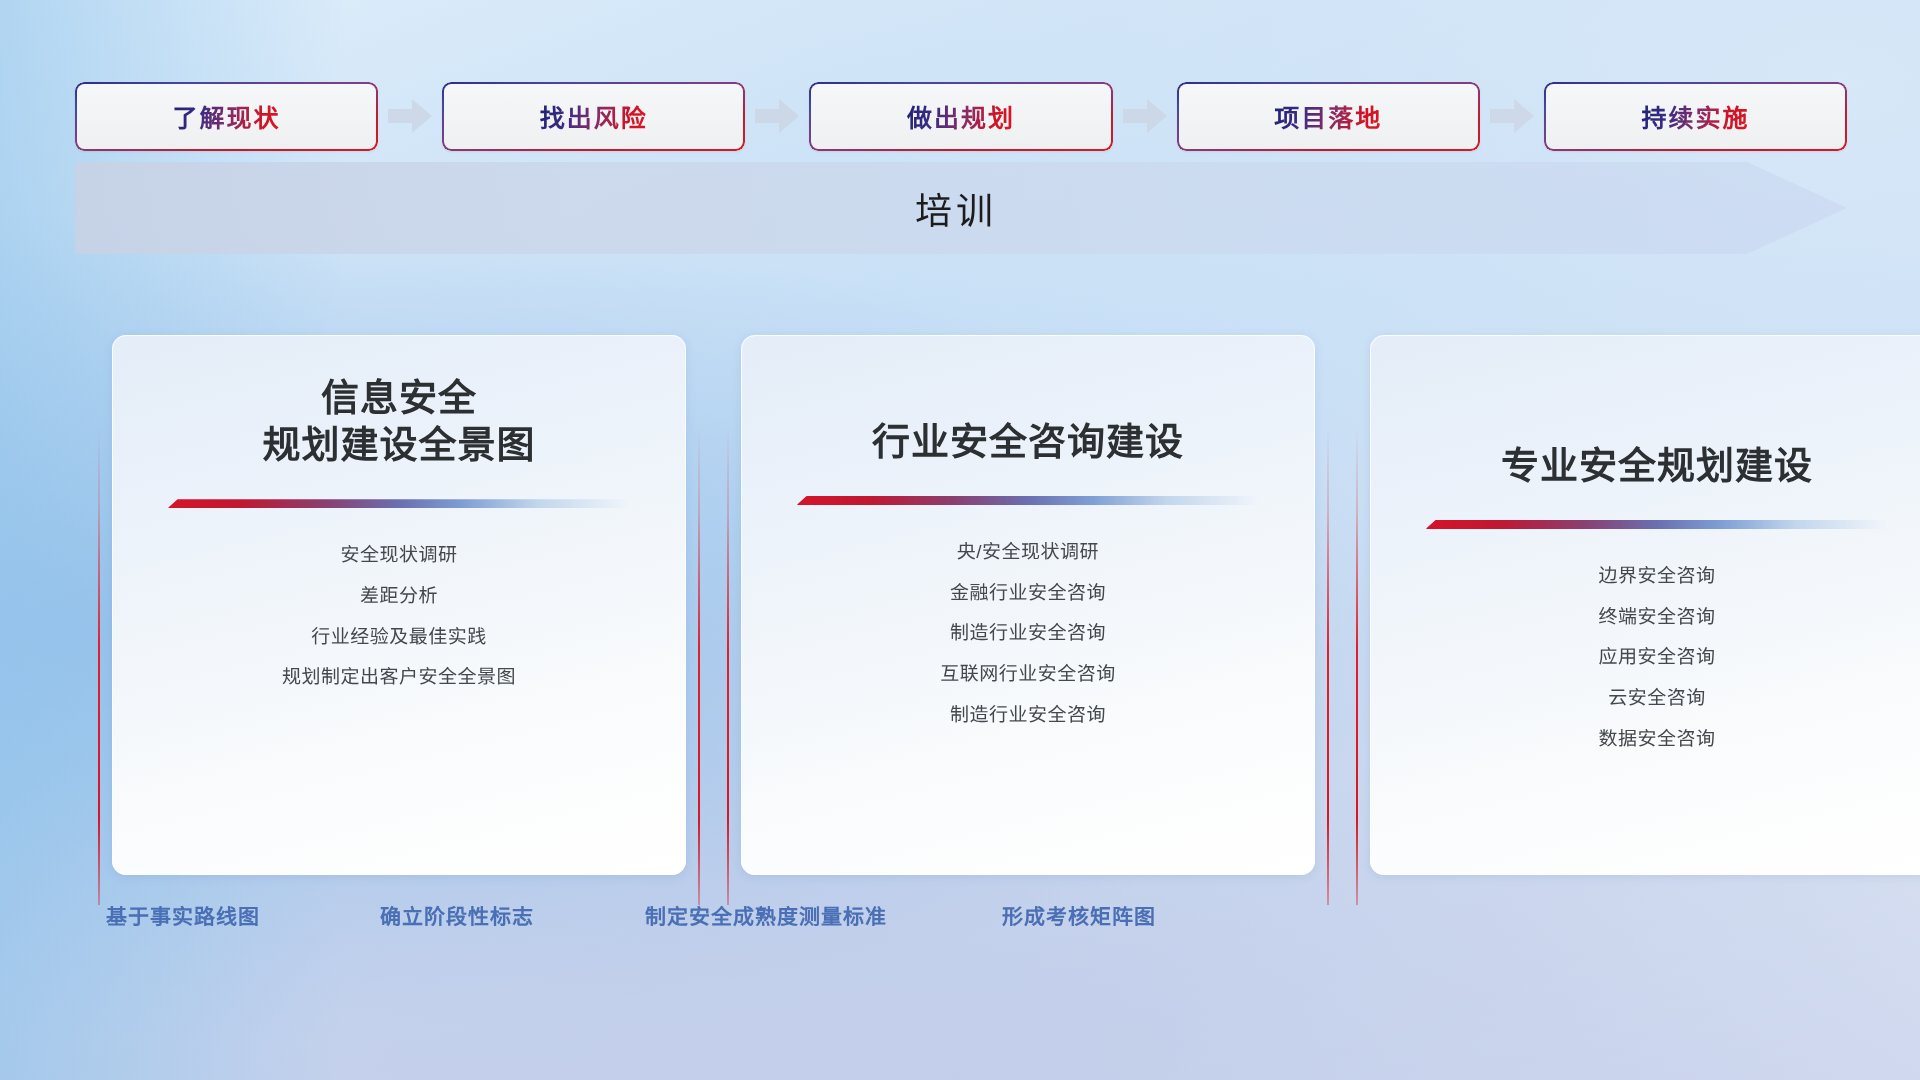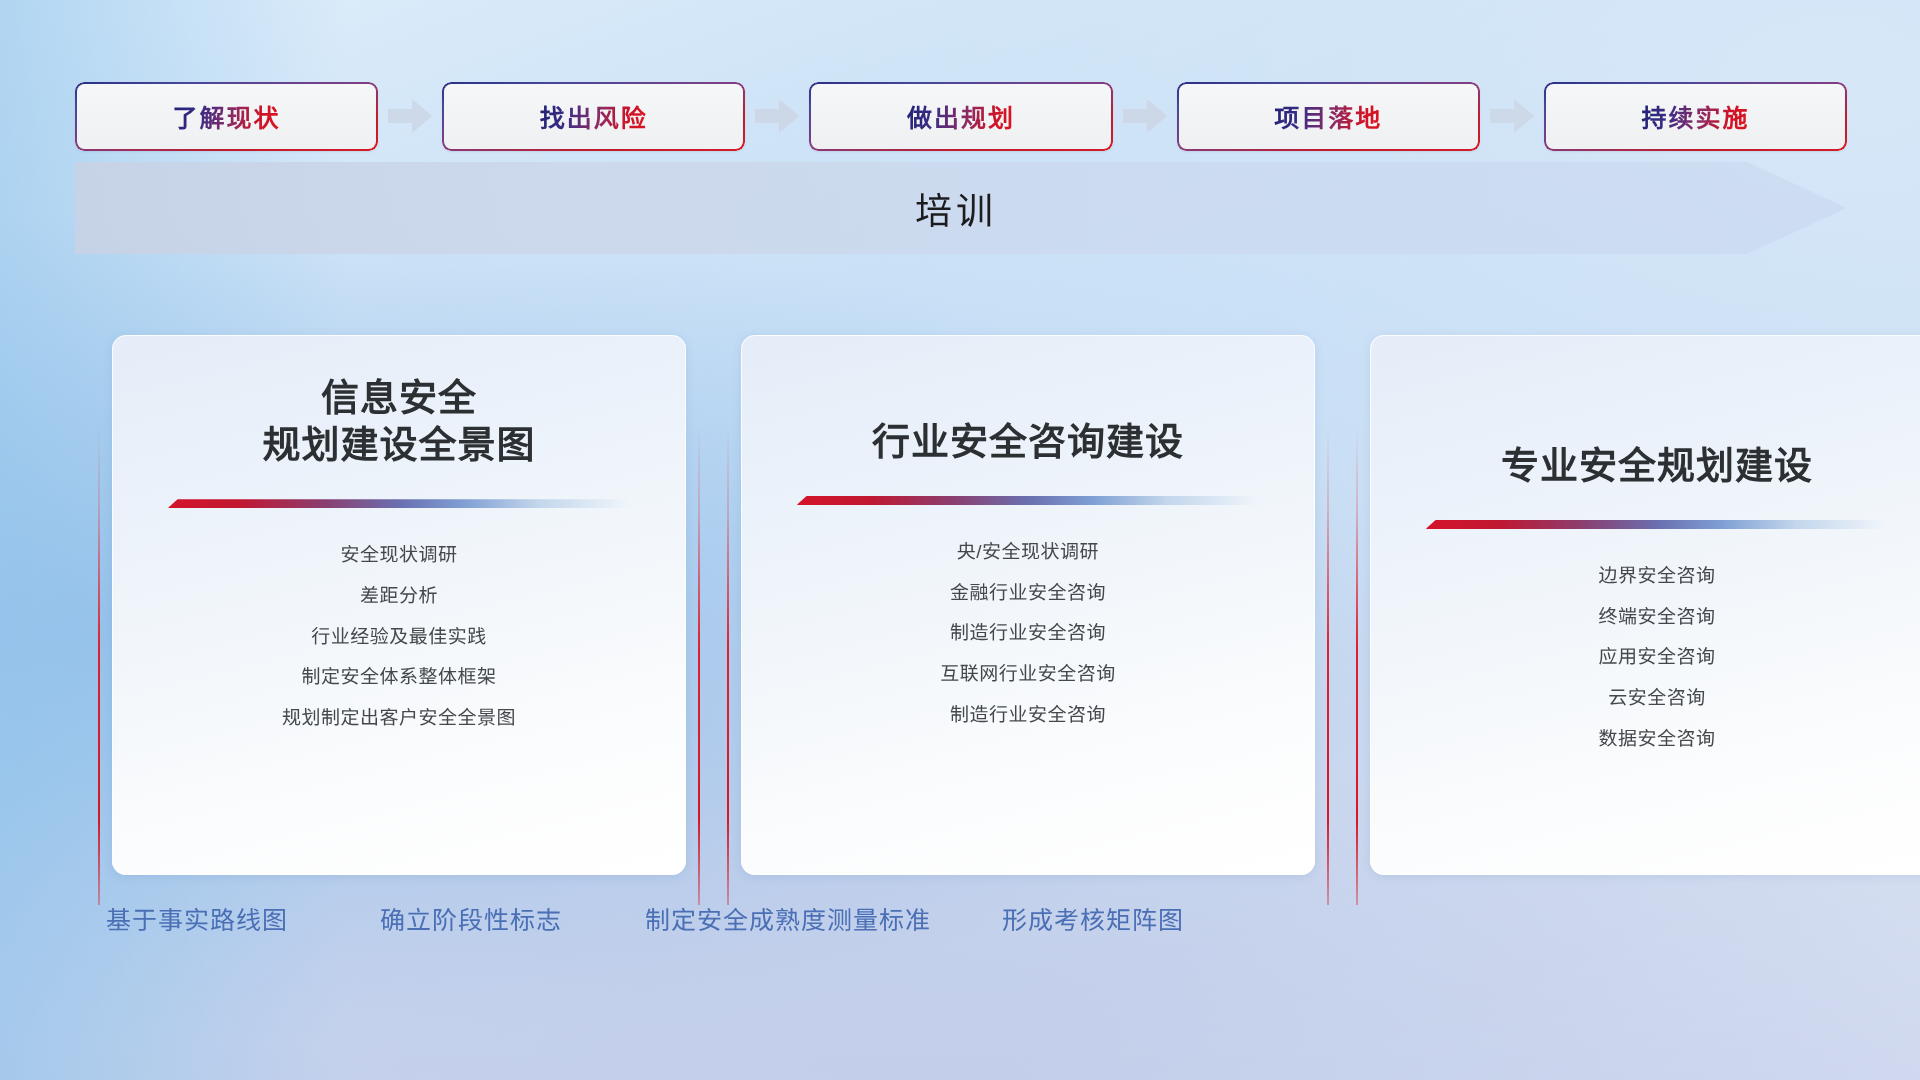--- a/index.html
+++ b/index.html
@@ -190,22 +190,22 @@
   .captions {
     position: absolute;
     top: 900px;
     left: 0;
     width: 1920px;
     height: 50px;
   }
   .caption {
     position: absolute;
     top: 0;
-    font-size: 25px;
-    font-weight: 400;
+    font-size: 21px;
+    font-weight: 700;
     color: #4a6fb5;
     letter-spacing: 1px;
     white-space: nowrap;
   }
 </style>
 </head>
 <body>
 
 <div class="stage">
   <div class="bg-wash"></div>
@@ -273,21 +273,20 @@
     <div class="card">
       <span class="rail left"></span>
       <span class="rail right"></span>
       <div class="card-title tall">信息安全
 规划建设全景图</div>
       <div class="divider"></div>
       <div class="card-items">
         <div class="card-item">安全现状调研</div>
         <div class="card-item">差距分析</div>
         <div class="card-item">行业经验及最佳实践</div>
-        <div class="card-item">制定安全体系整体框架</div>
         <div class="card-item">规划制定出客户安全全景图</div>
       </div>
     </div>
 
     <div class="card">
       <span class="rail left"></span>
       <span class="rail right"></span>
       <div class="card-title" style="margin-top:44px">行业安全咨询建设</div>
       <div class="divider"></div>
       <div class="card-items">

